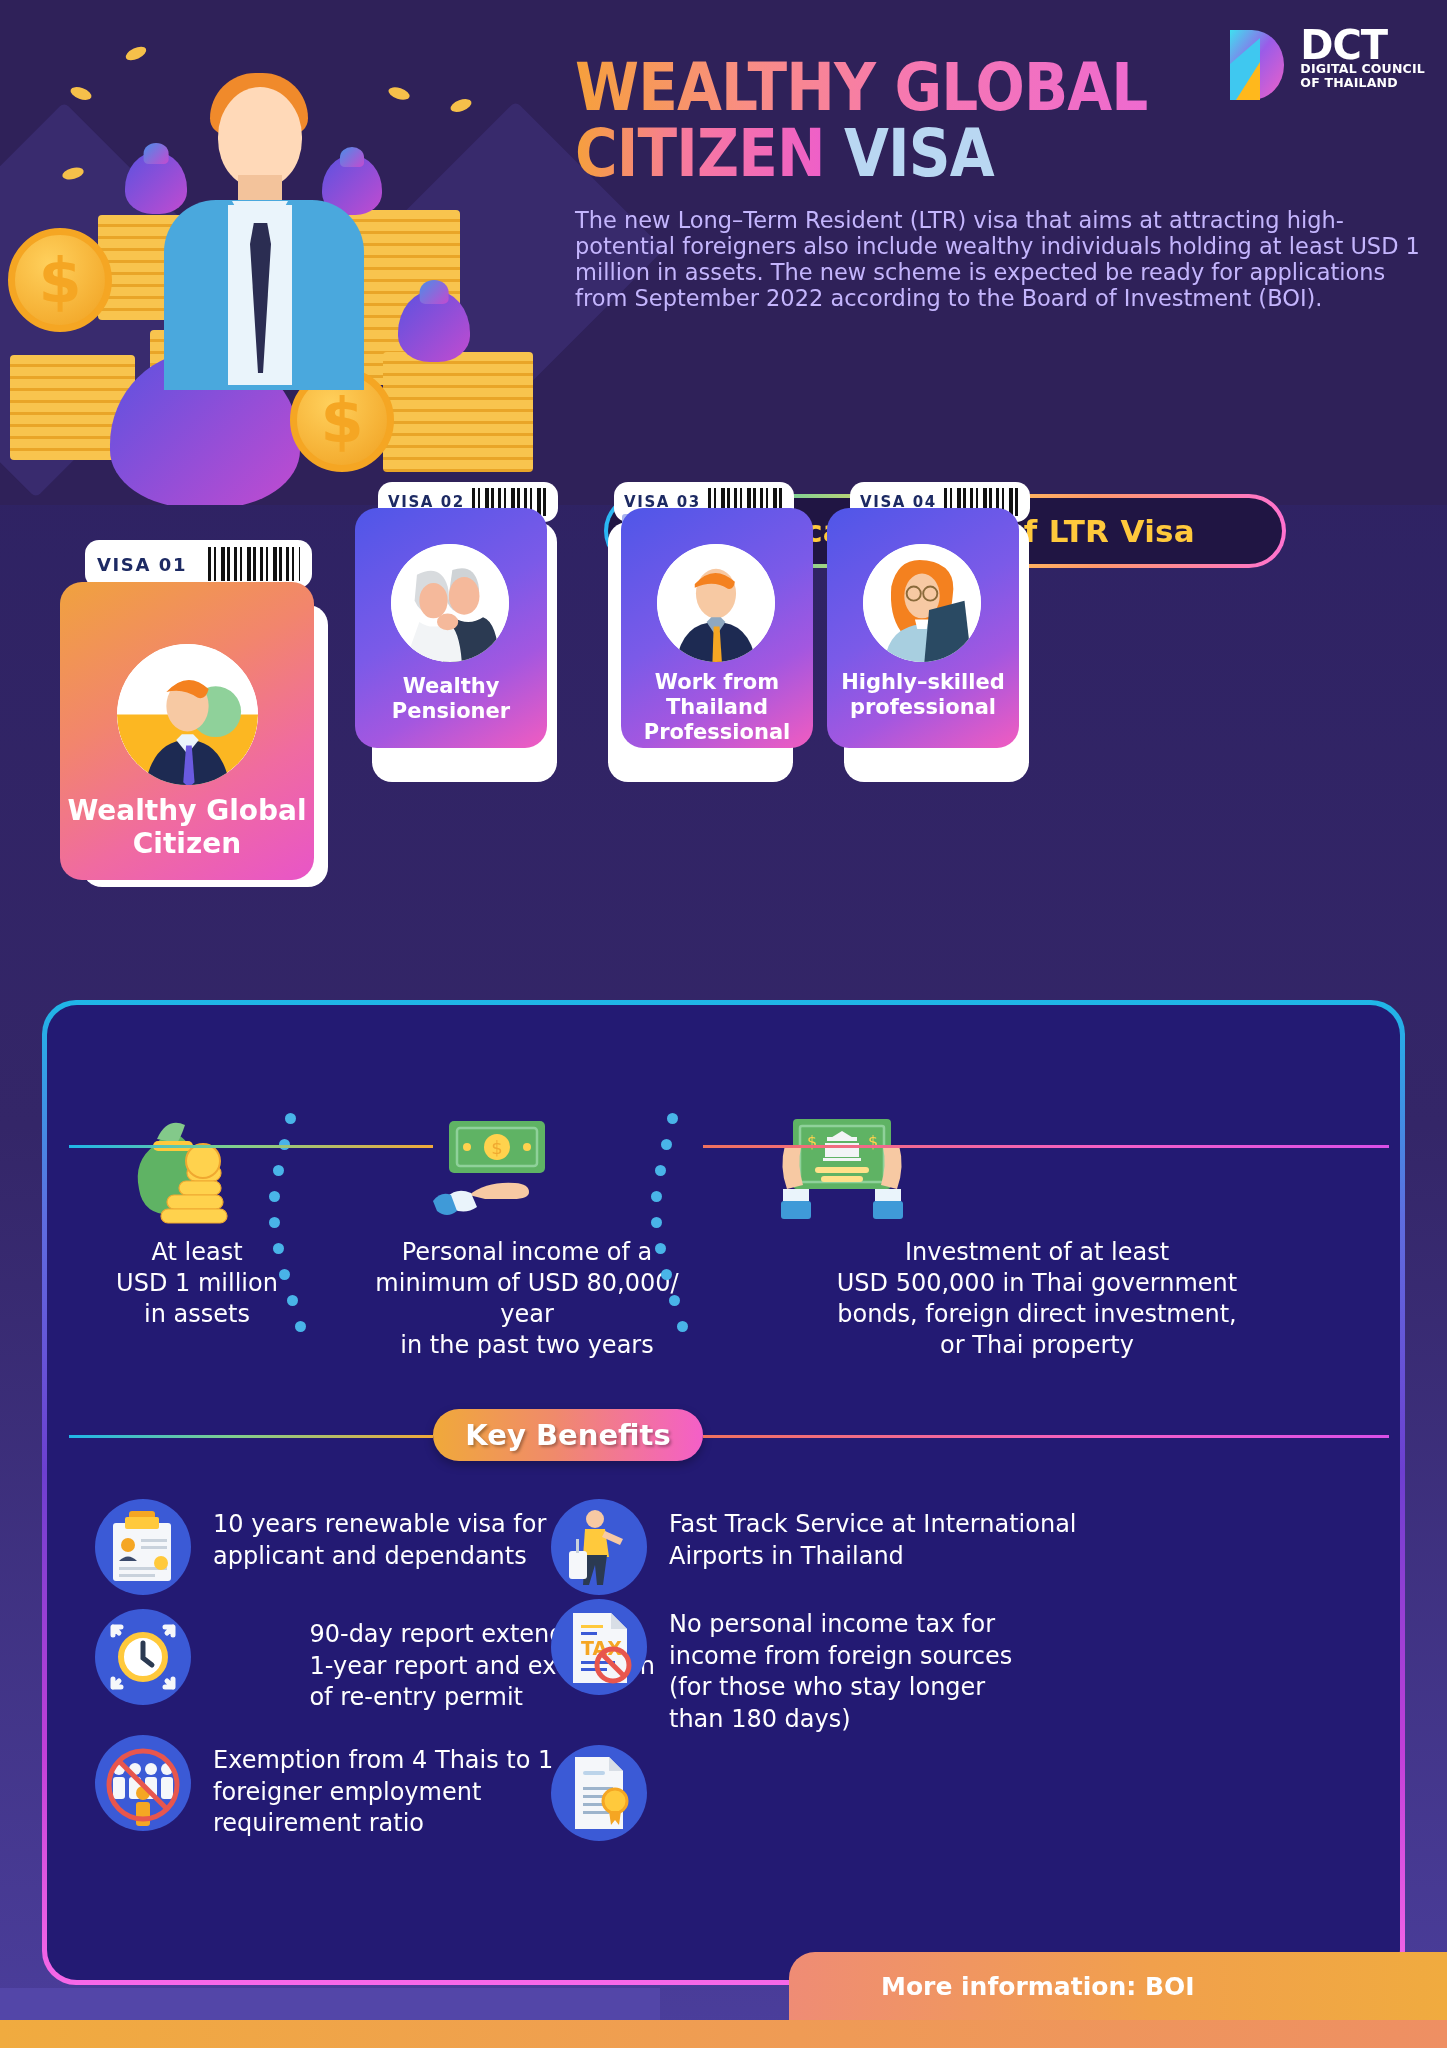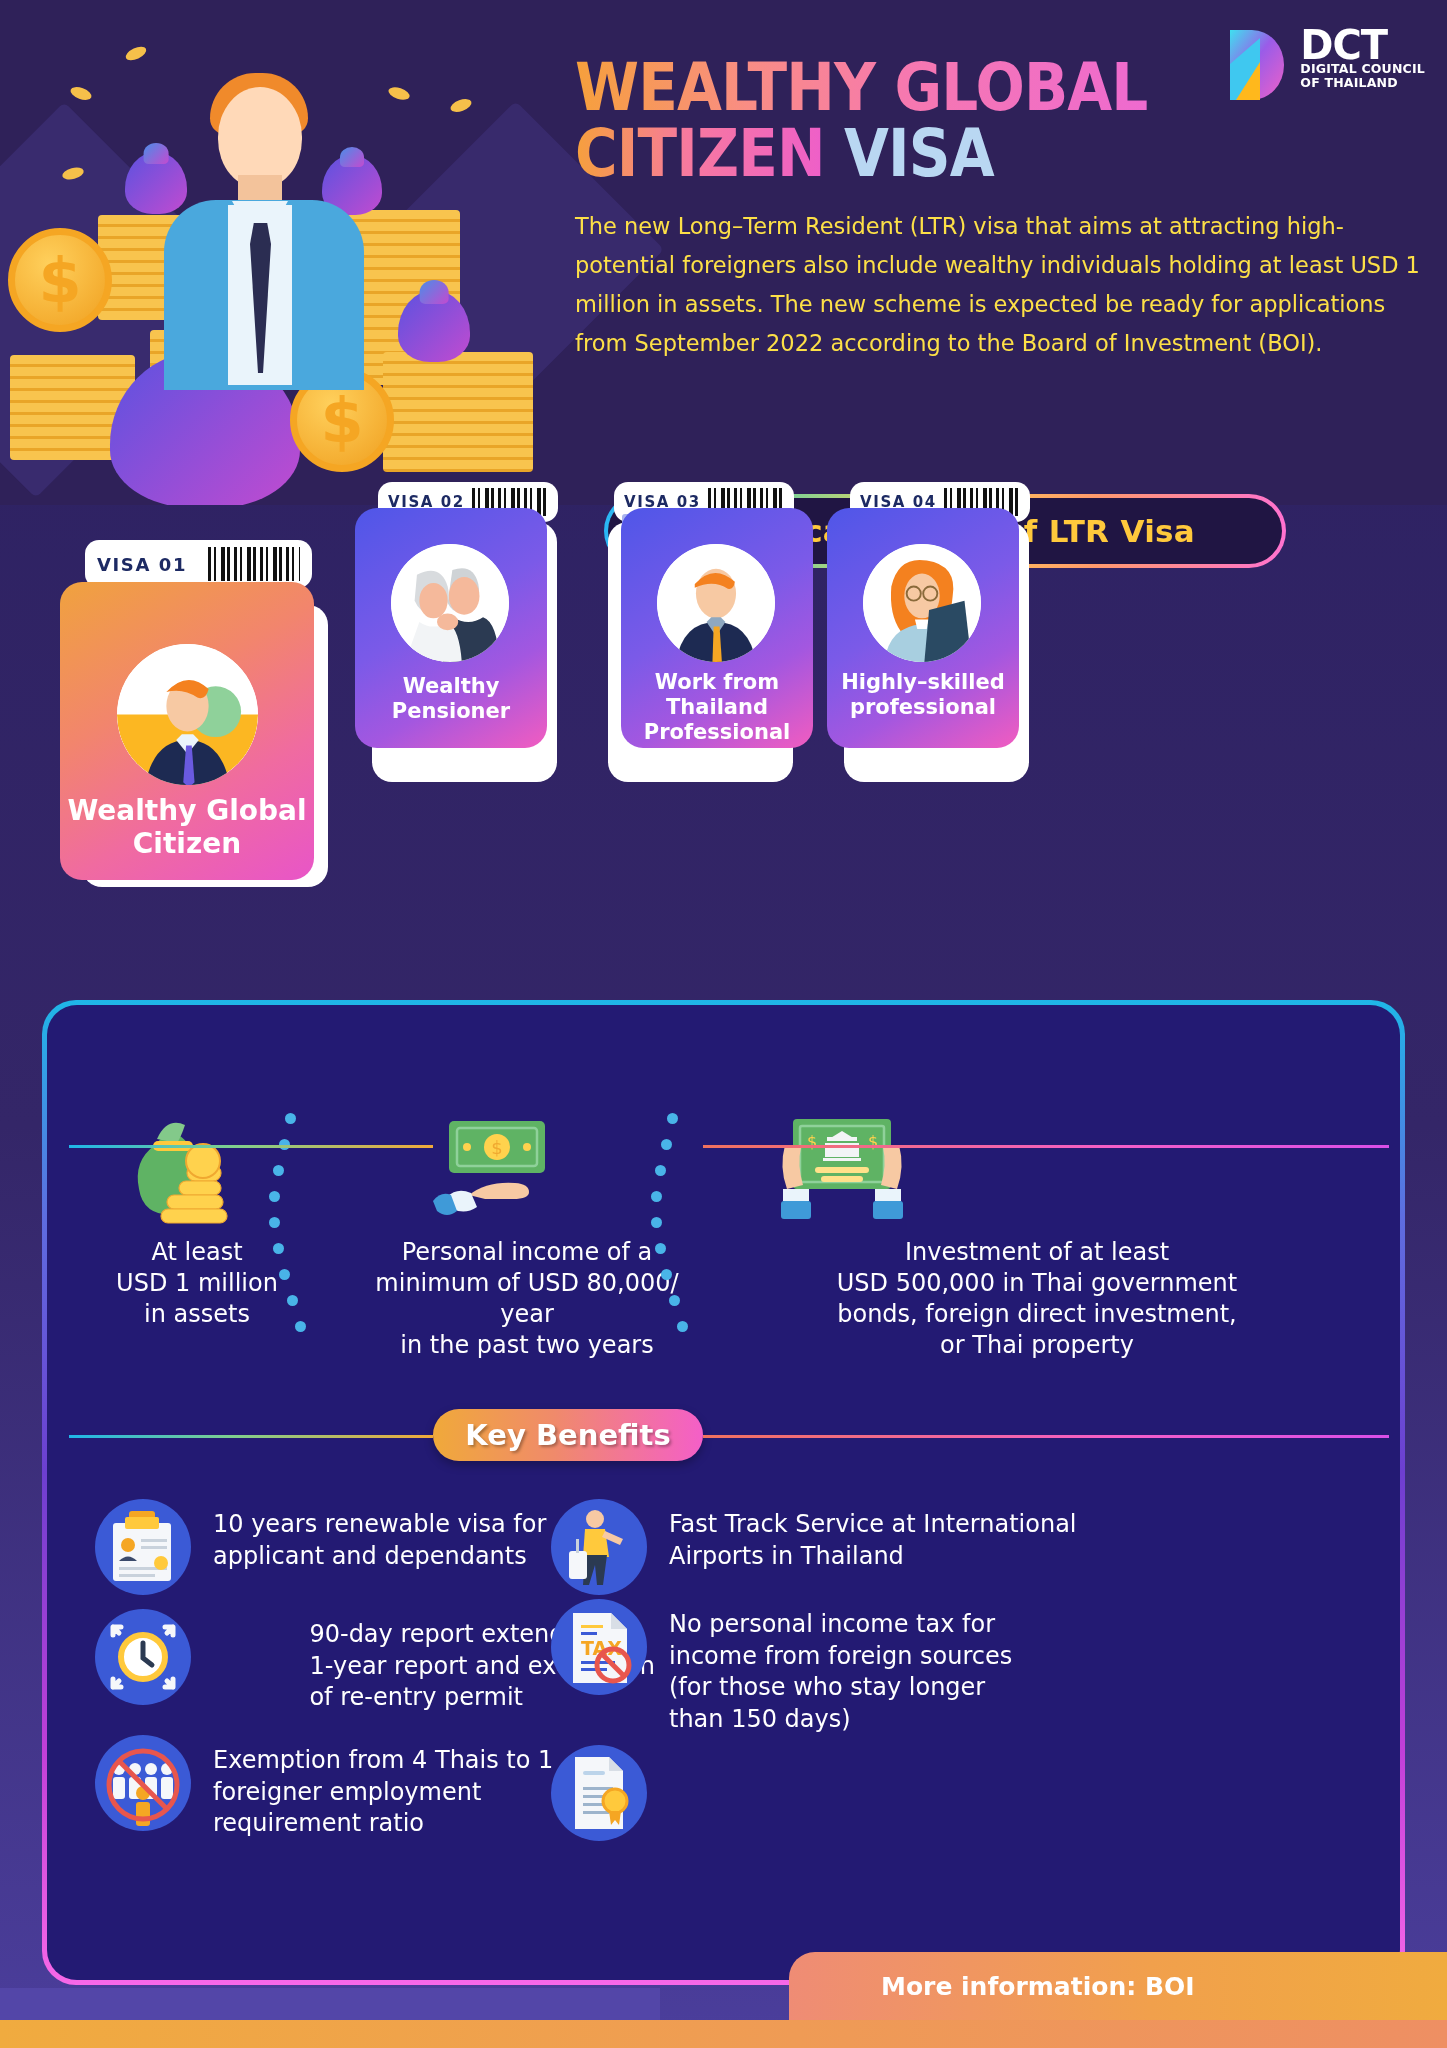--- a/index.html
+++ b/index.html
@@ -54,21 +54,21 @@
   .title .l1{
     background:linear-gradient(90deg,#f6a03c 0%,#f98d84 30%,#f678b0 58%,#ee6ad0 100%);
     -webkit-background-clip:text;background-clip:text;color:transparent;
   }
   .title .l2a{
     background:linear-gradient(90deg,#f6a03c 0%,#f7799f 45%,#ee5fc9 100%);
     -webkit-background-clip:text;background-clip:text;color:transparent;
   }
   .title .l2b{ color:#b9d7f2; }
   .title-row{white-space:nowrap;}
-  .desc{margin-top:20px;color:#fde047;font-size:22.5px;line-height:39px;font-family:"DejaVu Sans",sans-serif;}
+  .desc{margin-top:20px;color:#c4b5fd;font-size:22.5px;line-height:26px;font-family:"DejaVu Sans",sans-serif;}
 
   
   .logo{position:absolute;right:22px;top:28px;display:flex;align-items:flex-start;gap:10px;}
   .logo-mark{width:64px;height:74px;}
   .logo-txt{color:#fff;}
   .logo-dct{font-size:40px;font-weight:bold;line-height:34px;letter-spacing:-1px;}
   .logo-sub{font-size:12.5px;font-weight:bold;line-height:14px;letter-spacing:.2px;}
 
   
   .cat-banner{
@@ -493,21 +493,21 @@
             <text x="30" y="56" font-size="19" font-weight="bold" fill="#f5a623" font-family="DejaVu Sans">TAX</text>
             <rect x="30" y="62" width="34" height="3" fill="#3b5ad6"></rect>
             <rect x="30" y="69" width="26" height="3" fill="#3b5ad6"></rect>
             <circle cx="62" cy="66" r="16" fill="none" stroke="#e8564d" stroke-width="5"></circle>
             <path d="M51 55 l22 22" stroke="#e8564d" stroke-width="5"></path>
           </svg>
         </div>
         <div class="b-text" style="white-space:pre-line;">No personal income tax for
 income from foreign sources
 (for those who stay longer
-than 150 days)</div>
+than 180 days)</div>
       </div>
 
       <div class="benefit" style="left:48px;top:730px;width:560px;">
         <div class="b-icon">
           <svg viewBox="0 0 96 96" width="96" height="96">
             <g fill="#f5f7fa">
               <circle cx="24" cy="34" r="6"></circle>
                 <rect x="18" y="42" width="12" height="22" rx="3"></rect>
               <circle cx="40" cy="34" r="6"></circle>
                 <rect x="34" y="42" width="12" height="22" rx="3"></rect>

